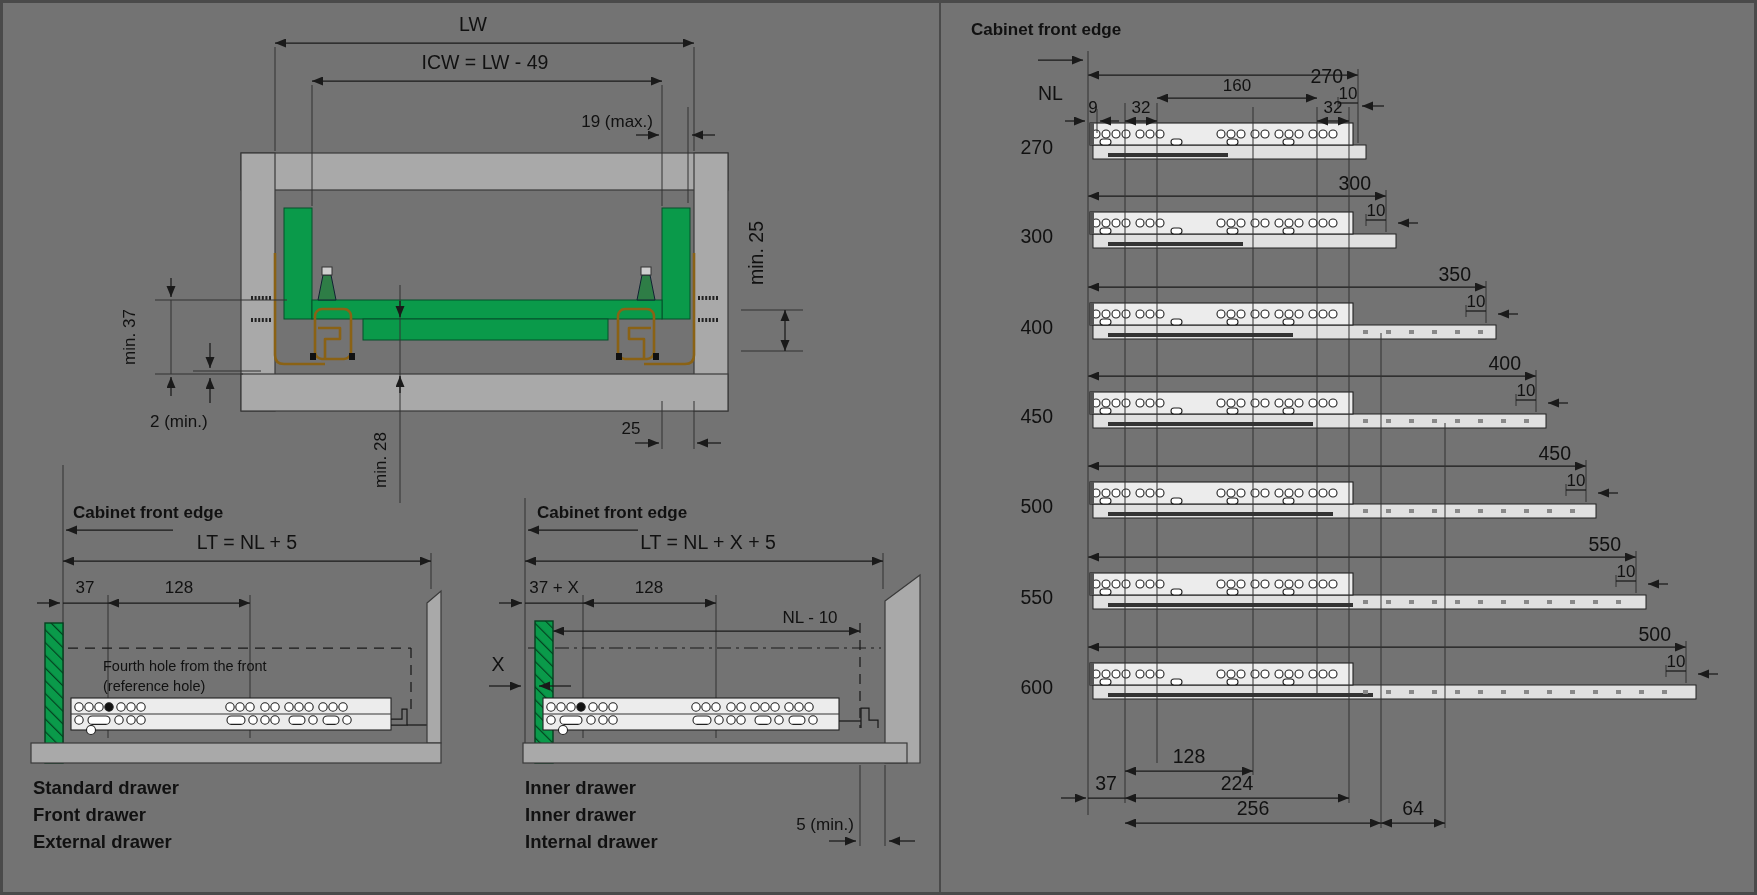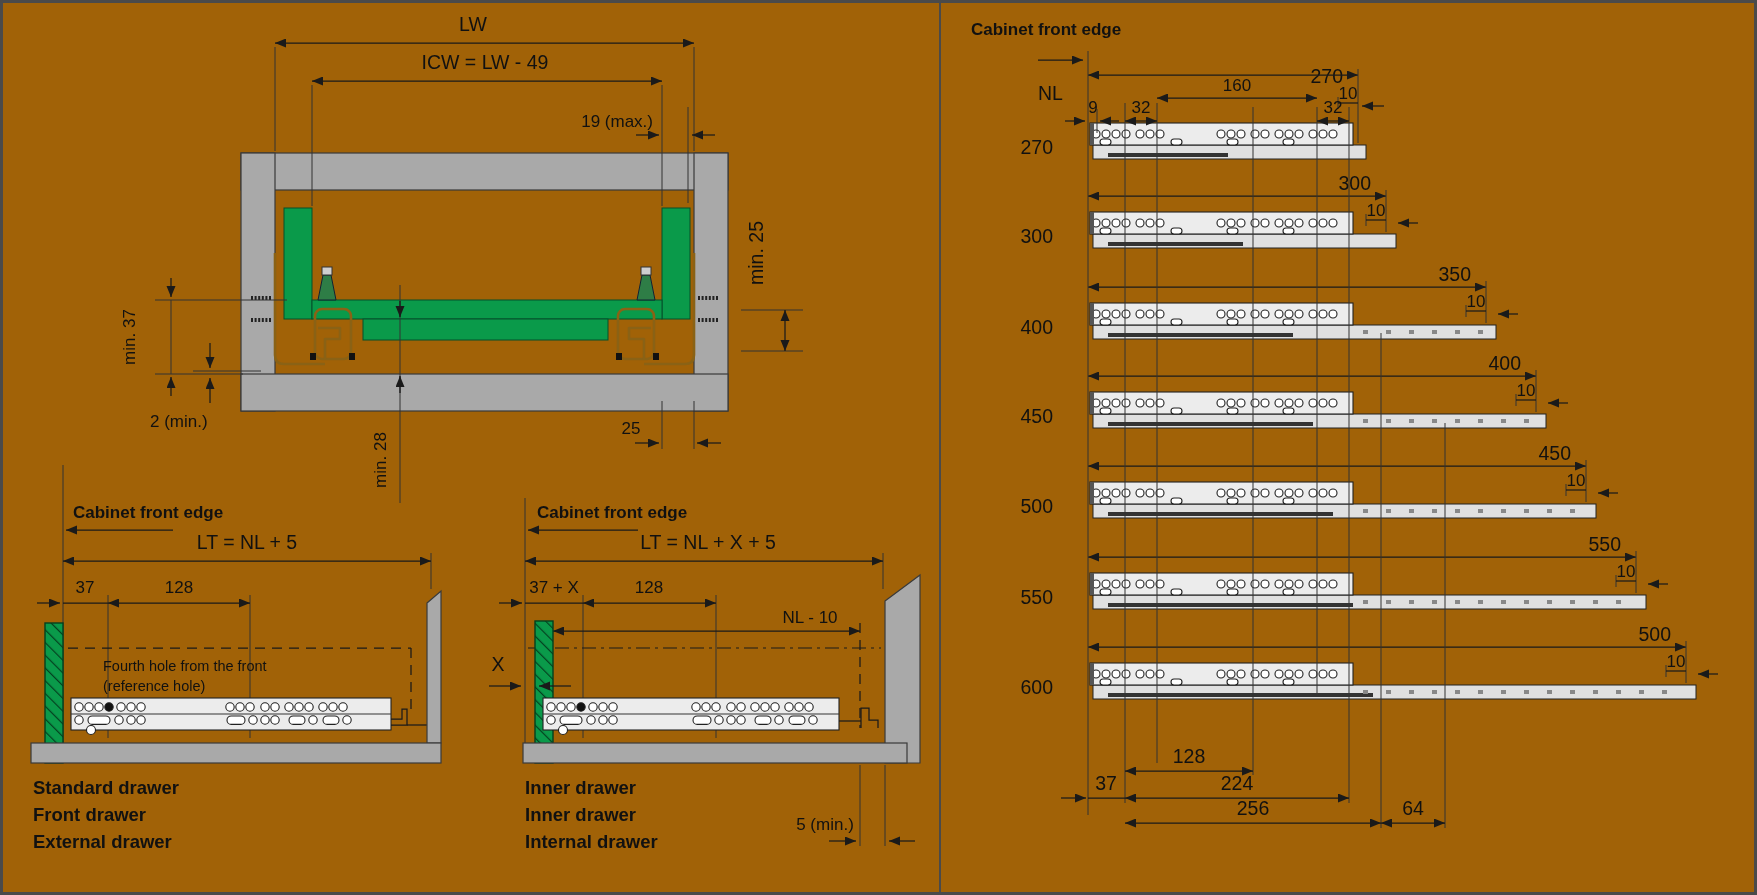--- a/index.html
+++ b/index.html
@@ -1,16 +1,16 @@
 <!DOCTYPE html>
 <html><head>
 <meta charset="utf-8">
 <style>
   html,body{margin:0;padding:0;background:#fff;}
-  .stage{position:relative;width:1757px;height:895px;background:#a16207;border:3px solid #4a4a4a;box-sizing:border-box;overflow:hidden;
+  .stage{position:relative;width:1757px;height:895px;background:#737373;border:3px solid #4a4a4a;box-sizing:border-box;overflow:hidden;
          font-family:"Liberation Sans",sans-serif;}
   .divider{position:absolute;left:936px;top:0;width:2px;height:895px;background:#4a4a4a;}
   svg{position:absolute;top:0;}
   svg text{fill:#111;font-family:"Liberation Sans",sans-serif;}
   .dm{font-size:17px;}
   .bg{font-size:19.5px;}
   .ttl{font-size:17px;font-weight:600;}
   .cap{font-size:18.5px;font-weight:600;}
   .nt{font-size:14.5px;}
   .ln{stroke:#1a1a1a;stroke-width:1.25;fill:none;}

